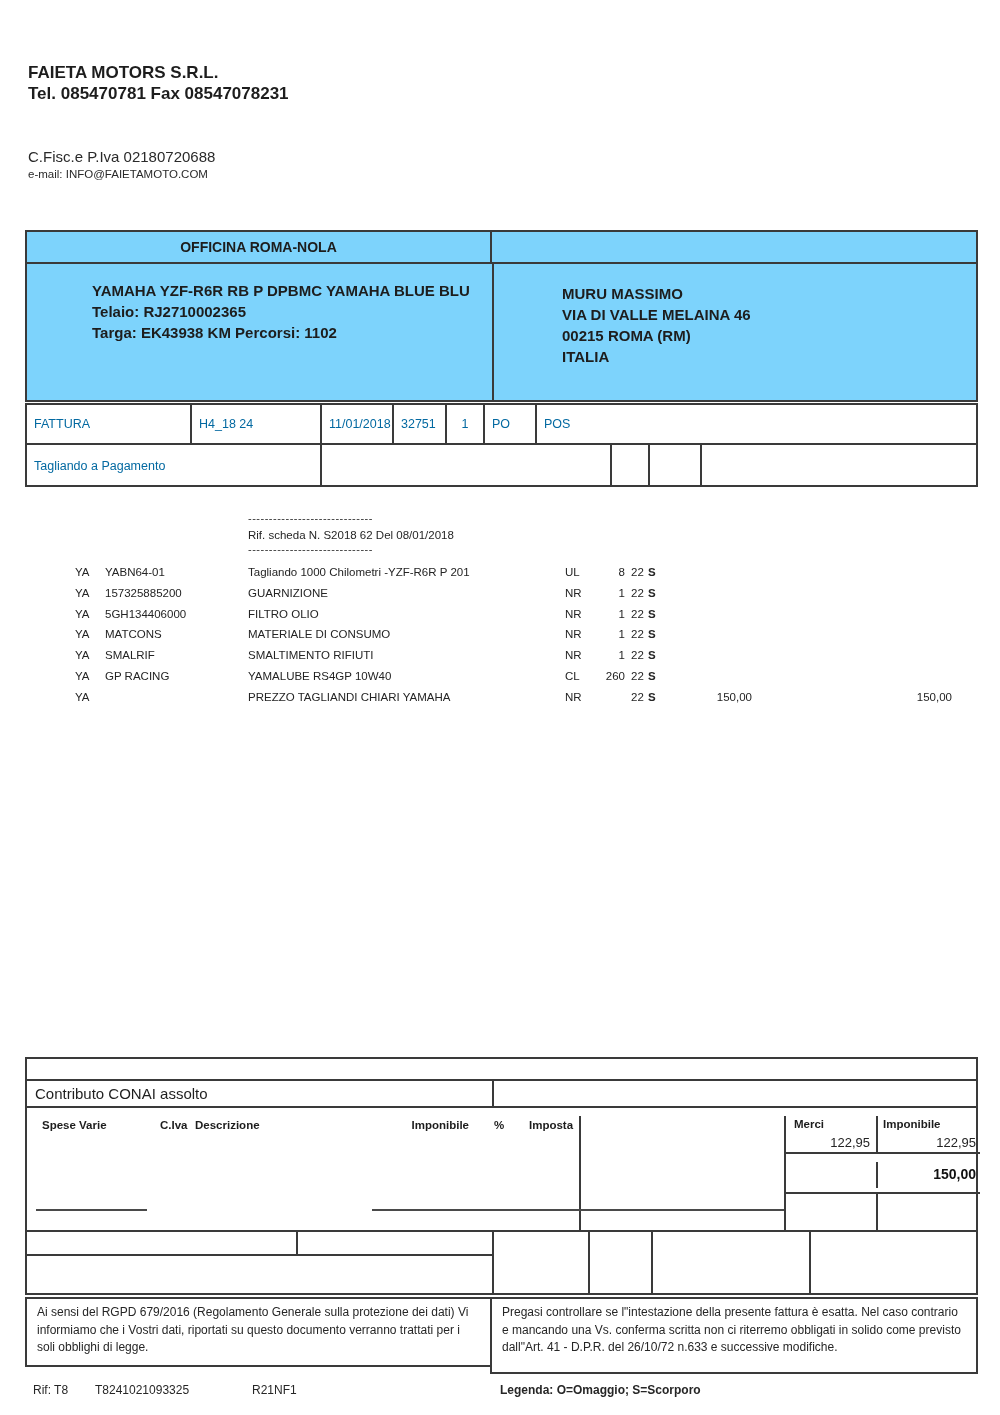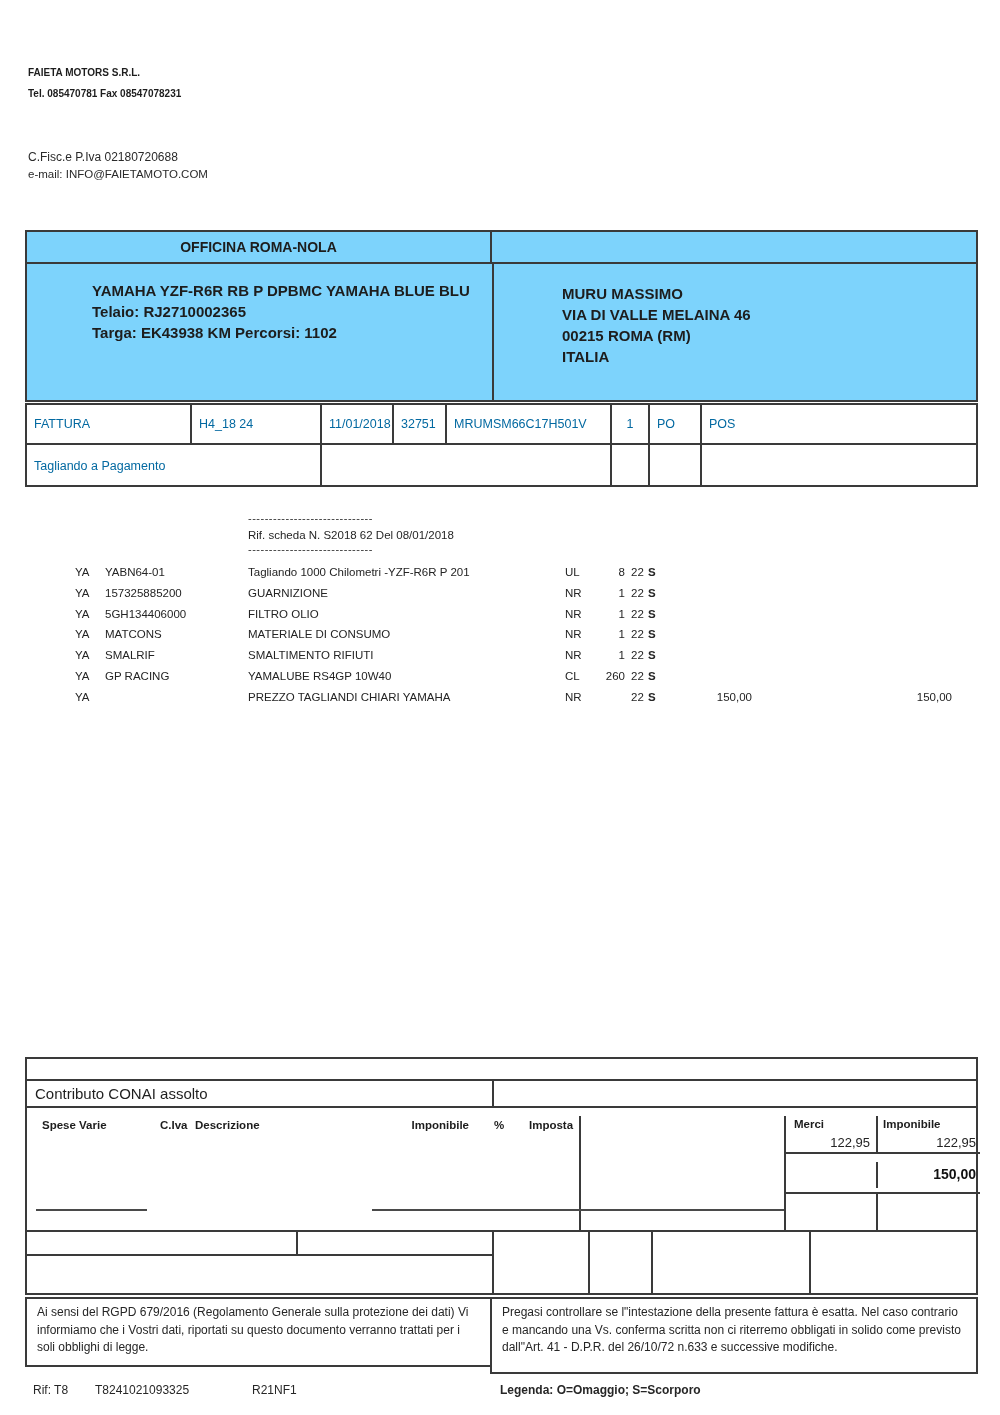--- a/index.html
+++ b/index.html
@@ -8,23 +8,23 @@
     width: 1000px; height: 1415px;
     position: relative;
     font-family: "Liberation Sans", sans-serif;
     color: #222;
     overflow: hidden;
   }
   .abs { position: absolute; }
 
   
   .letterhead { left: 28px; top: 62px; }
-  .letterhead .bold-line { font-size: 10px; font-weight: bold; line-height: 21px; color: #1d1d1d; }
+  .letterhead .bold-line { font-size: 17px; font-weight: bold; line-height: 21px; color: #1d1d1d; }
   .fiscal-block { left: 28px; top: 148px; }
-  .fiscal-line { font-size: 12px; line-height: 18px; color: #2a2a2a; }
+  .fiscal-line { font-size: 15px; line-height: 18px; color: #2a2a2a; }
   .email-line { font-size: 11.5px; line-height: 16px; color: #2a2a2a; }
 
   
   .office-box { left: 25px; top: 230px; width: 953px; height: 172px; border: 2px solid #3a3a3a; background: #7dd3fc; }
   .office-title-row { position: absolute; left: 0; top: 0; width: 100%; height: 32px; border-bottom: 2px solid #3a3a3a; }
   .office-title-cell { position: absolute; left: 0; top: 0; width: 465px; height: 100%; border-right: 2px solid #3a3a3a;
     display: flex; align-items: center; justify-content: center; }
   .office-title-cell span { font-size: 14px; font-weight: bold; color: #1d1d1d; }
   .office-divider { position: absolute; left: 465px; top: 32px; bottom: 0; width: 2px; background: #3a3a3a; }
   .vehicle-block { position: absolute; left: 65px; top: 48px; width: 395px; }
@@ -122,21 +122,20 @@
     <div>ITALIA</div>
   </div>
 </div>
 
 <div class="abs inv-table">
   <div class="inv-row1">
     <div class="inv-cell" style="width:165px">FATTURA</div>
     <div class="inv-cell" style="width:130px">H4_18  24</div>
     <div class="inv-cell" style="width:72px">11/01/2018</div>
     <div class="inv-cell" style="width:53px">32751</div>
-    <div class="inv-cell" style="width:165px">MRUMSM66C17H501V</div>
     <div class="inv-cell center" style="width:38px">1</div>
     <div class="inv-cell" style="width:52px">PO</div>
     <div class="inv-cell" style="flex:1">POS</div>
   </div>
   <div class="inv-row2">
     <div class="inv-cell" style="width:295px">Tagliando a Pagamento</div>
     <div class="inv-cell" style="width:290px"></div>
     <div class="inv-cell" style="width:38px"></div>
     <div class="inv-cell" style="width:52px"></div>
     <div class="inv-cell" style="flex:1"></div>

